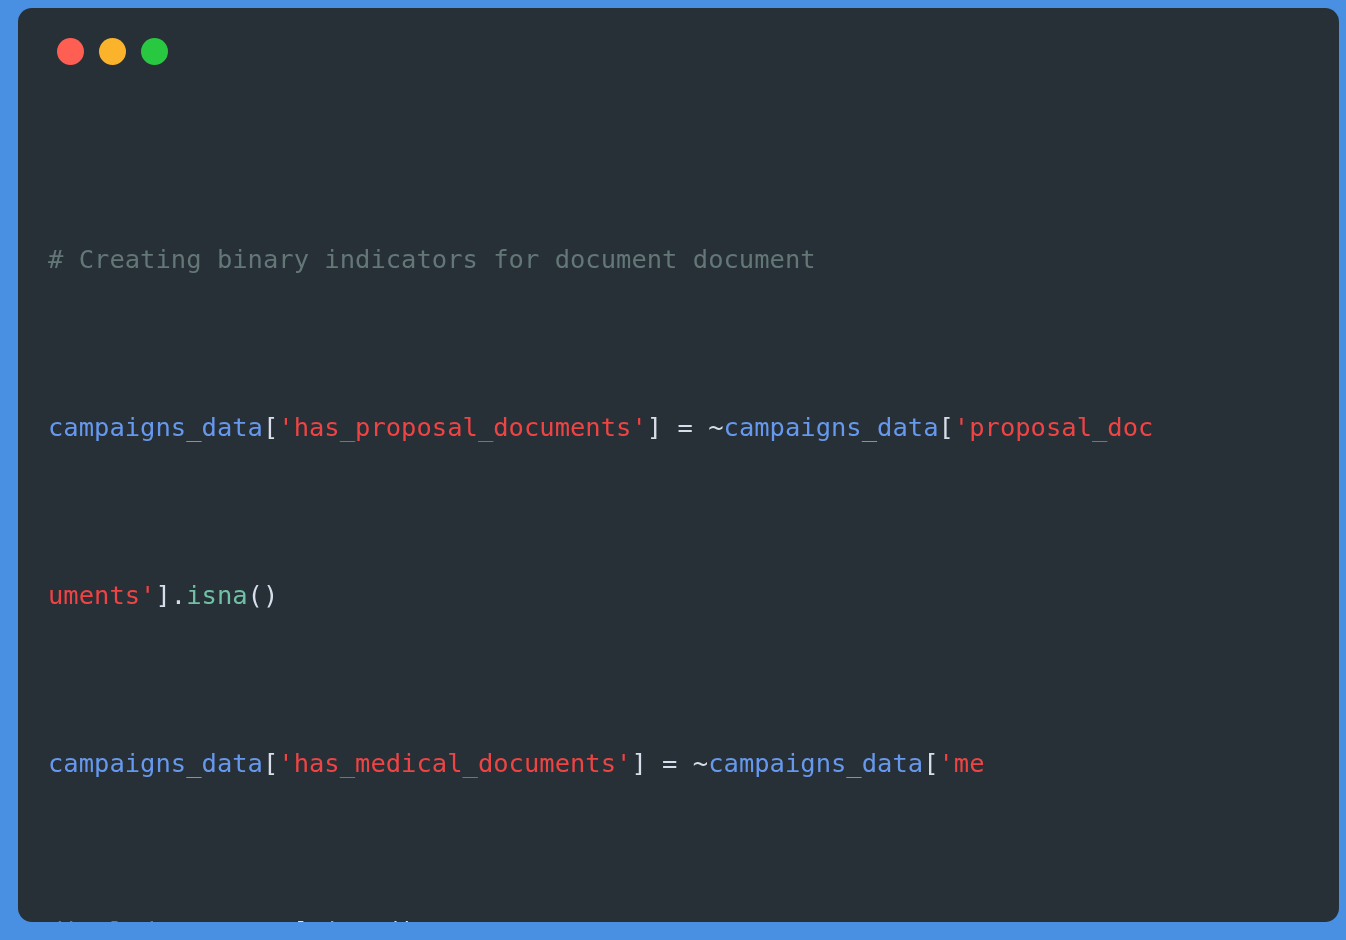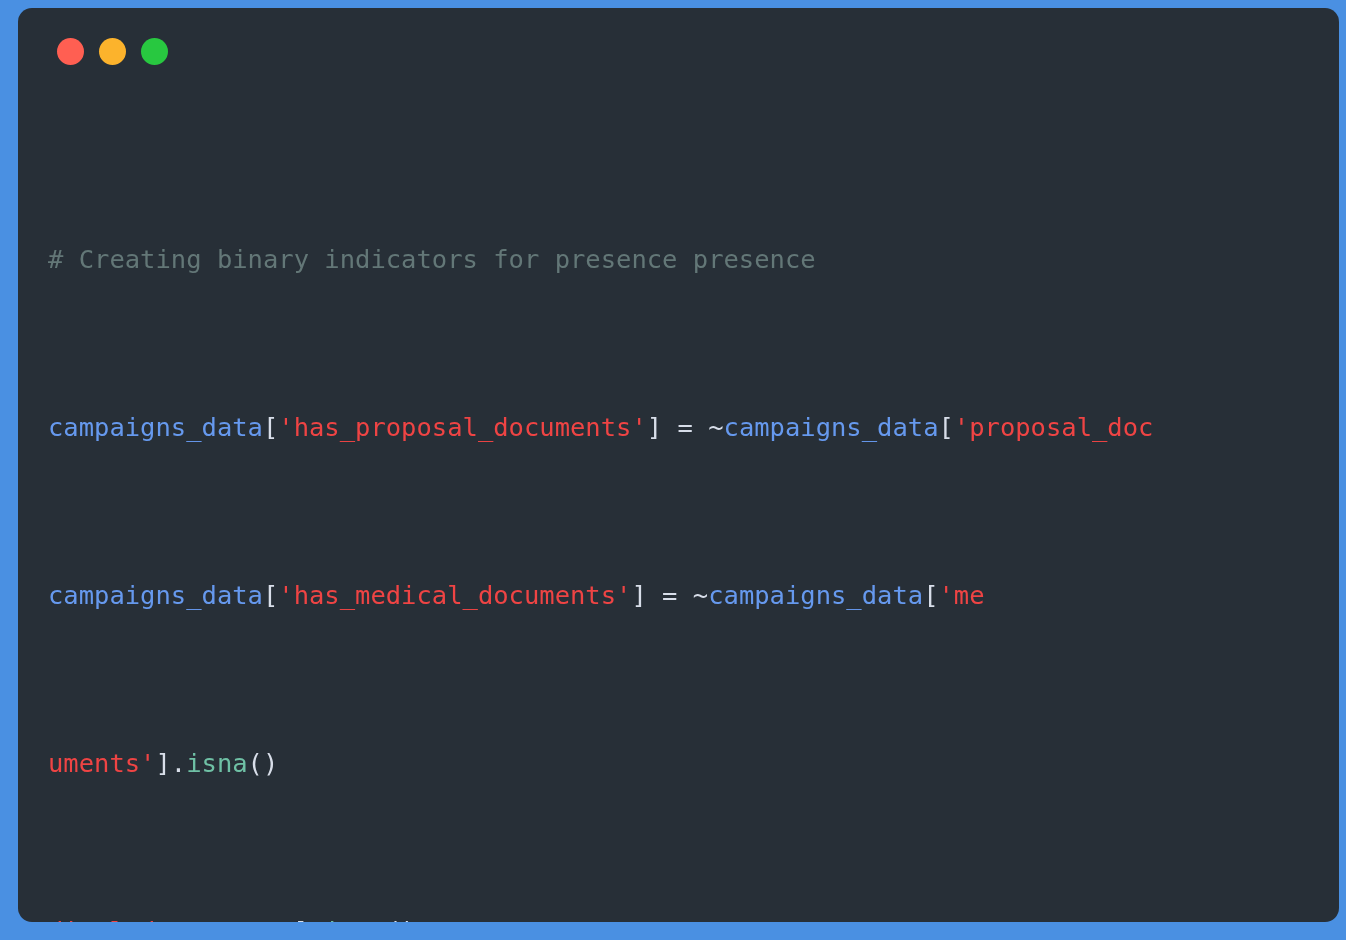--- a/index.html
+++ b/index.html
@@ -84,27 +84,27 @@
   <div id="code-window">
 
     <div id="titlebar">
       <span class="dot red"></span>
       <span class="dot yellow"></span>
       <span class="dot green"></span>
     </div>
 
     <div id="code-body">
 
-      <div class="line"><span class="c-comment"># Creating binary indicators for presence presence</span></div>
+      <div class="line"><span class="c-comment"># Creating binary indicators for document document</span></div>
 
       <div class="line"><span class="c-var">campaigns_data</span><span class="c-punc">[</span><span class="c-string">'has_proposal_documents'</span><span class="c-punc">]</span><span class="c-op"> = </span><span class="c-op">~</span><span class="c-var">campaigns_data</span><span class="c-punc">[</span><span class="c-string">'proposal_doc</span></div>
 
+      <div class="line"><span class="c-string">uments'</span><span class="c-punc">]</span><span class="c-punc">.</span><span class="c-method">isna</span><span class="c-punc">()</span></div>
+
       <div class="line"><span class="c-var">campaigns_data</span><span class="c-punc">[</span><span class="c-string">'has_medical_documents'</span><span class="c-punc">]</span><span class="c-op"> = </span><span class="c-op">~</span><span class="c-var">campaigns_data</span><span class="c-punc">[</span><span class="c-string">'me</span></div>
-
-      <div class="line"><span class="c-string">uments'</span><span class="c-punc">]</span><span class="c-punc">.</span><span class="c-method">isna</span><span class="c-punc">()</span></div>
 
       <div class="line"><span class="c-string">dical_documents'</span><span class="c-punc">]</span><span class="c-punc">.</span><span class="c-method">isna</span><span class="c-punc">()</span></div>
 
       
 
       
 
       
 
       

